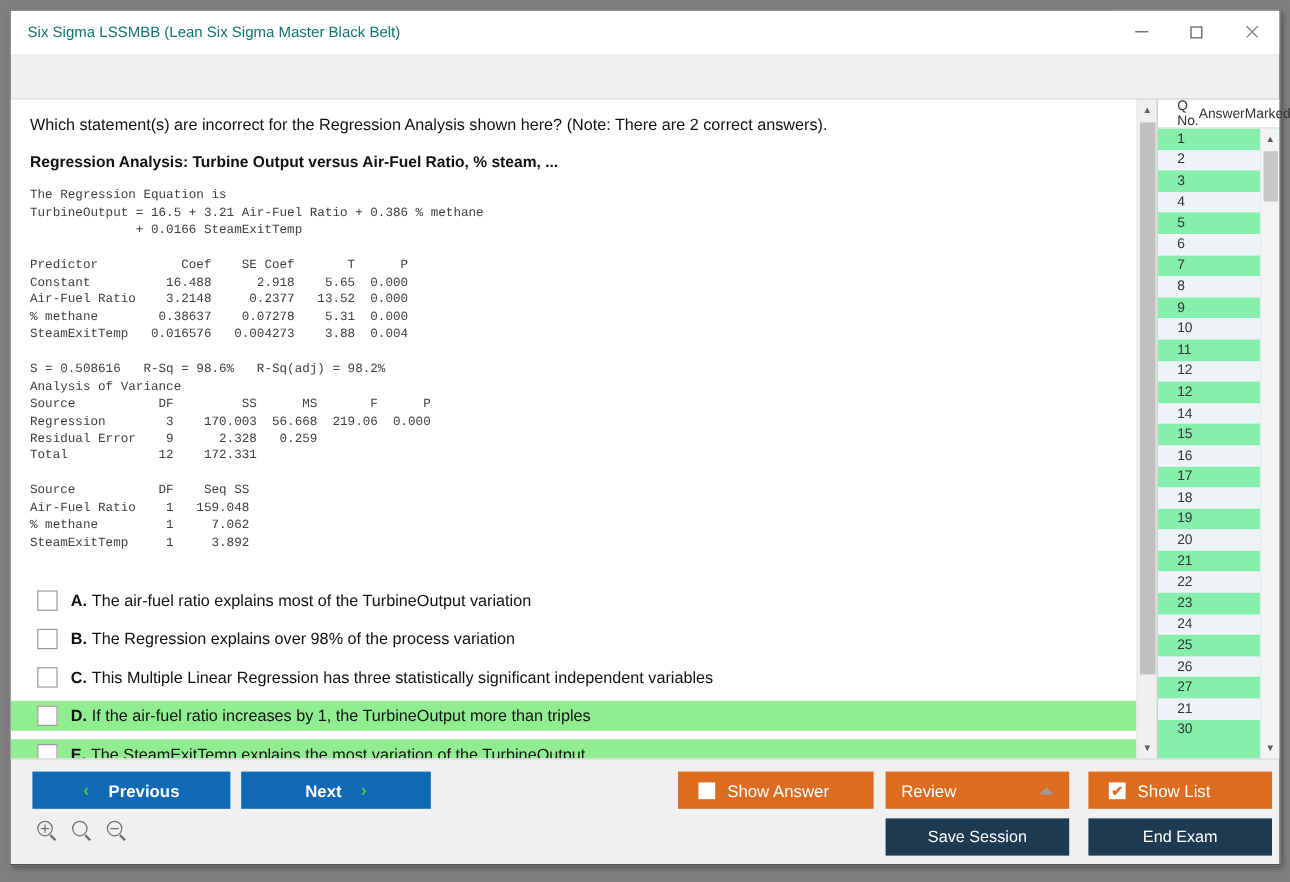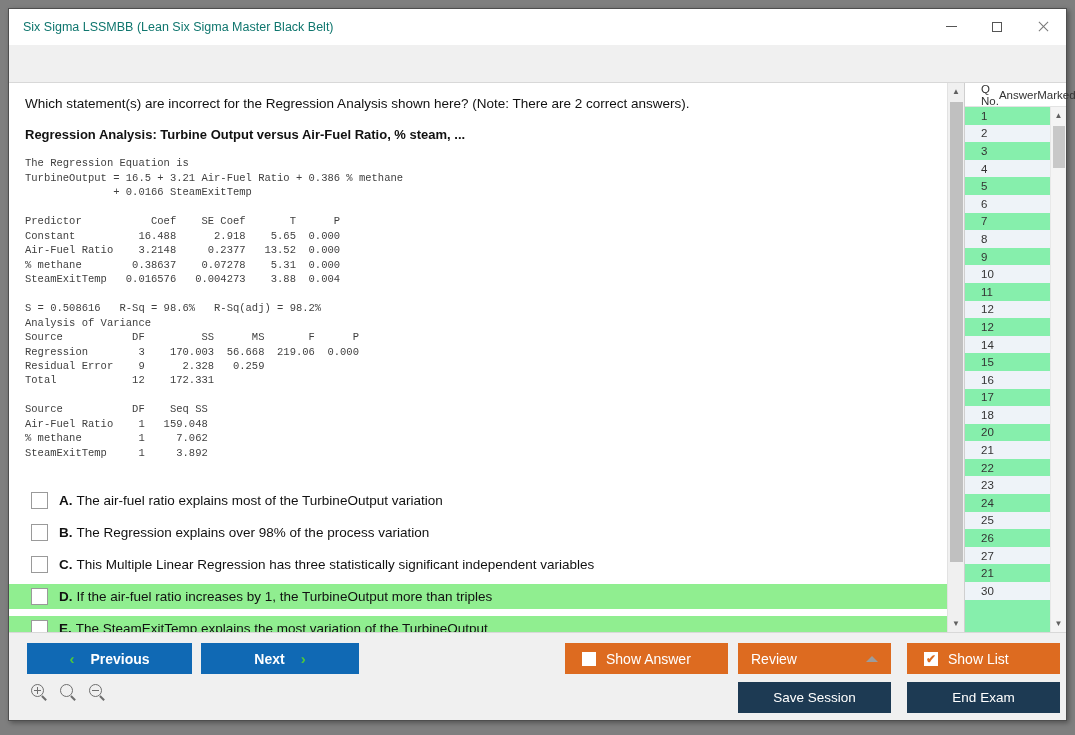--- a/index.html
+++ b/index.html
@@ -463,20 +463,25 @@
               <span class="qa"></span>
               <span class="qm"></span>
             </div>
             <div class="q-row">
               <span class="qn">17</span>
               <span class="qa"></span>
               <span class="qm"></span>
             </div>
             <div class="q-row">
               <span class="qn">18</span>
+              <span class="qa"></span>
+              <span class="qm"></span>
+            </div>
+            <div class="q-row">
+              <span class="qn">19</span>
               <span class="qa"></span>
               <span class="qm"></span>
             </div>
             <div class="q-row">
               <span class="qn">20</span>
               <span class="qa"></span>
               <span class="qm"></span>
             </div>
             <div class="q-row">
               <span class="qn">21</span>

